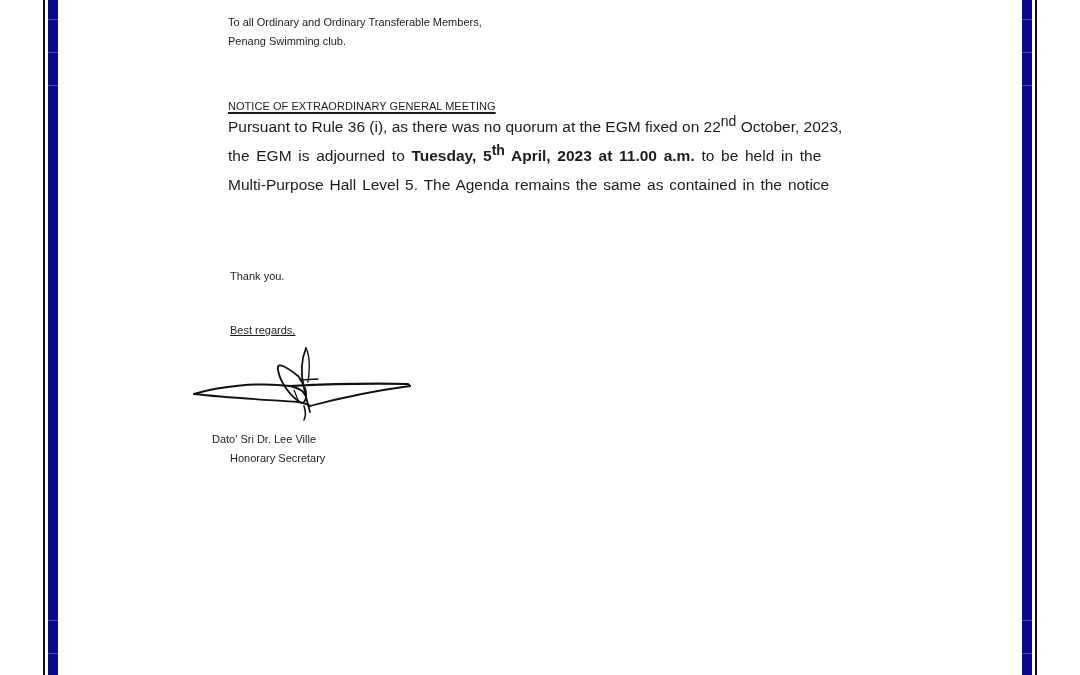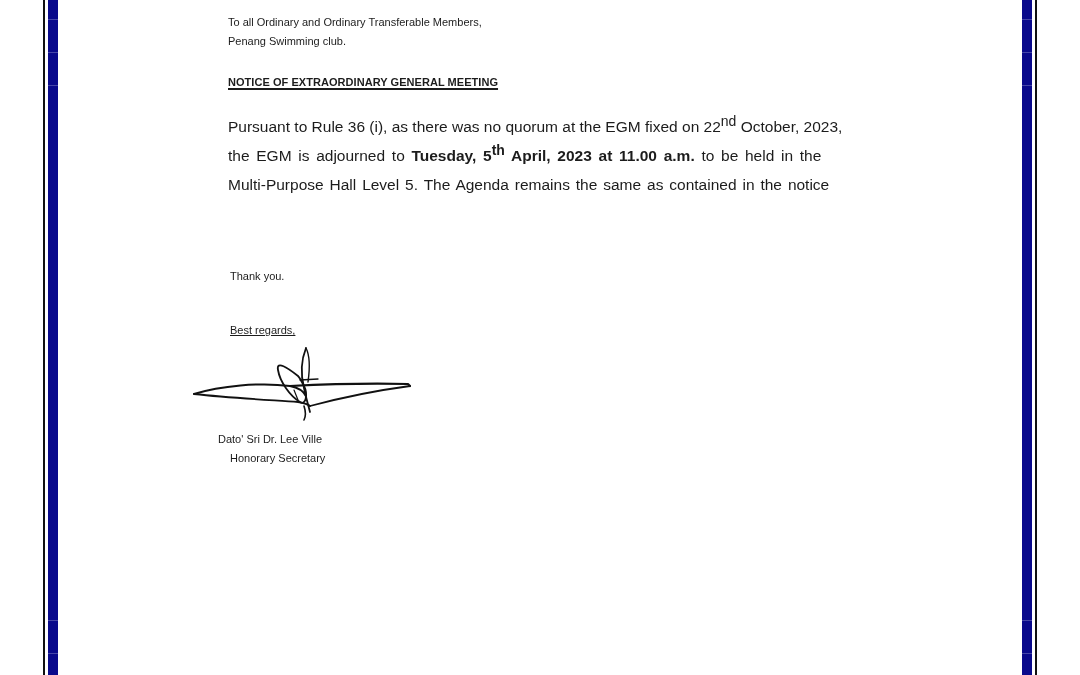--- a/index.html
+++ b/index.html
@@ -45,22 +45,22 @@
     font-size: 11px;
     line-height: 18px;
     white-space: nowrap;
     color: #1c1c1c;
   }
   .addressee { left: 228px; top: 13px; }
   .addressee div { height: 19px; }
 
   .heading {
     left: 228px;
-    top: 73px;
-    font-weight: bold;
+    top: 97px;
+    font-weight: normal;
     text-decoration: underline;
     text-decoration-thickness: 1.5px;
     text-underline-offset: 2px;
     letter-spacing: 0.05px;
   }
 
   .body-para {
     position: absolute;
     left: 228px;
     top: 117px;
@@ -79,21 +79,21 @@
   .thanks  { left: 230px; top: 267px; }
   .regards { left: 230px; top: 321px; text-decoration: underline; }
 
   .signature {
     position: absolute;
     left: 190px;
     top: 342px;
     width: 225px;
     height: 80px;
   }
-  .signer-name  { left: 218px; top: 430px; }
+  .signer-name  { left: 212px; top: 430px; }
   .signer-title { left: 230px; top: 449px; }
 </style>
 </head>
 <body>
 
 <div class="page">
 
   <div class="border-line border-black-left"></div>
   <div class="border-line border-blue-left">
     <div class="seam" style="top:19px"></div>

